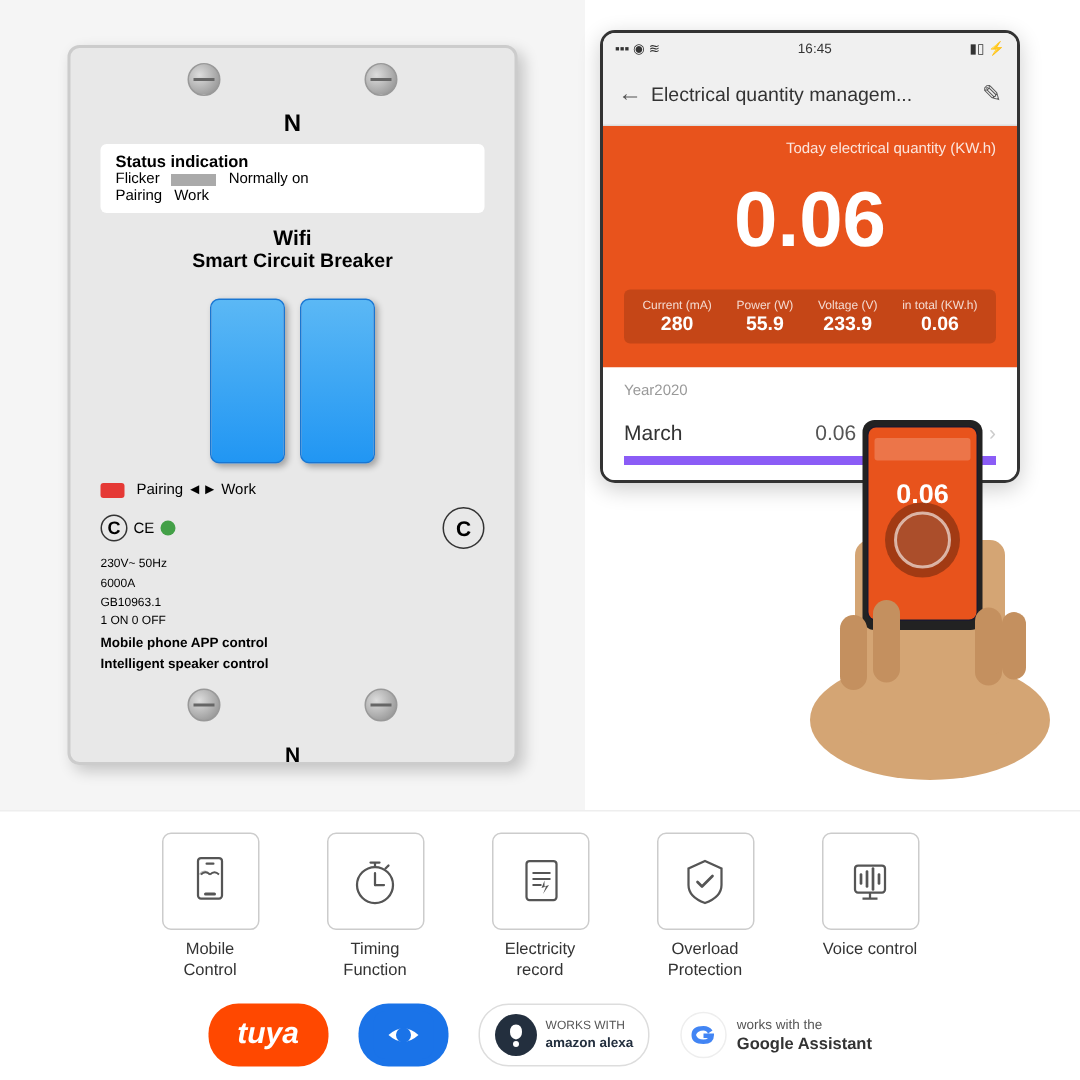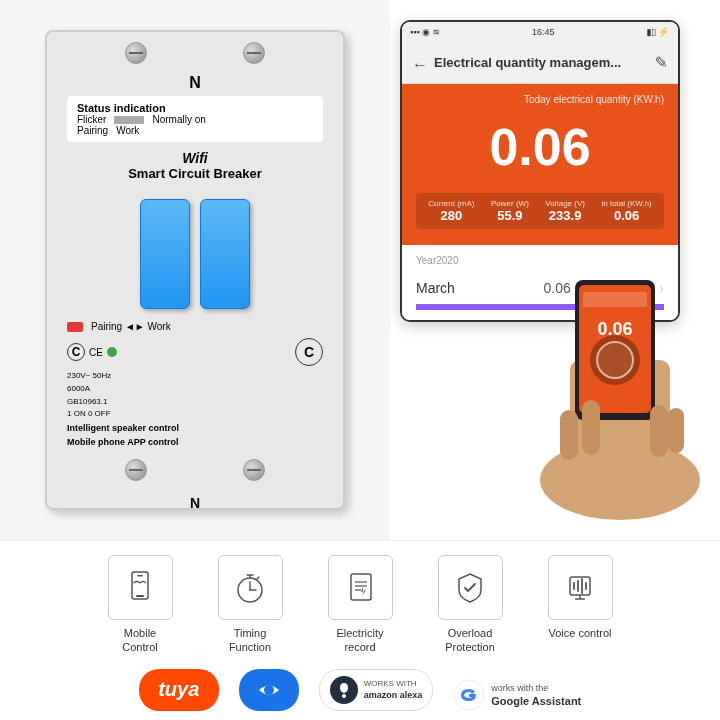--- a/index.html
+++ b/index.html
@@ -76,21 +76,21 @@
       background: #f0f0f0;
       height: 42px;
       display: flex;
       align-items: center;
       padding: 0 10px;
       border-bottom: 1px solid #ddd;
     }
 
     .phone-header-title {
       font-size: 13px;
-      font-weight: bold;
+      font-weight: normal;
       color: #333;
       flex: 1;
       margin-left: 6px;
     }
 
     .phone-main-bg {
       background: #e8531c;
       padding: 10px 14px 16px;
     }
 
@@ -217,21 +217,21 @@
     .feature-label {
       font-size: 11px;
       color: #333;
       text-align: center;
       line-height: 1.3;
     }
 
     .brands-row {
       display: flex;
       justify-content: center;
-      align-items: flex-end;
+      align-items: center;
       gap: 20px;
       padding: 8px 20px;
     }
 
     .tuya-badge {
       background: #ff4800;
       border-radius: 20px;
       width: 80px;
       height: 42px;
       display: flex;
@@ -357,21 +357,20 @@
     }
 
     .wifi-section {
       text-align: center;
       padding: 8px 0;
     }
 
     .wifi-title {
       font-size: 14px;
       font-weight: bold;
-      font-style: italic;
     }
 
     .breaker-title {
       font-size: 13px;
       font-weight: bold;
       text-align: center;
     }
 
     .handles-row {
       display: flex;
@@ -490,22 +489,22 @@
           <div style="font-size:14px; font-weight:bold; border:1.5px solid #333; border-radius:50%; width:28px; height:28px; display:flex; align-items:center; justify-content:center;">C</div>
         </div>
 
         <div class="specs">
           <div>230V~  50Hz</div>
           <div>6000A</div>
           <div>GB10963.1</div>
           <div>1 ON  0 OFF</div>
         </div>
 
+        <div class="control-text">Mobile phone APP control</div>
         <div class="control-text">Intelligent speaker control</div>
-        <div class="control-text">Mobile phone APP control</div>
 
         <div class="bottom-screws">
           <div class="screw"></div>
           <div class="screw"></div>
         </div>
 
         <div class="bottom-n-label">N</div>
       </div>
     </div>
 

